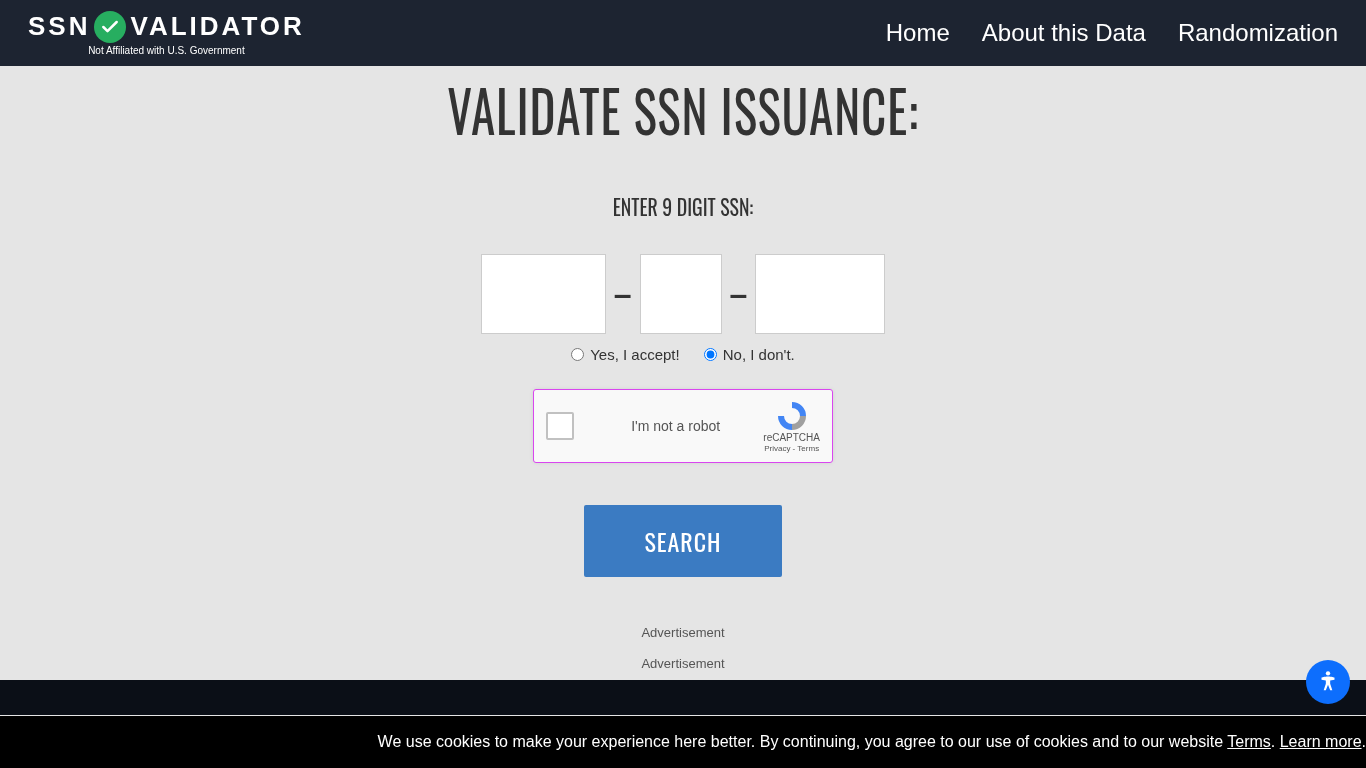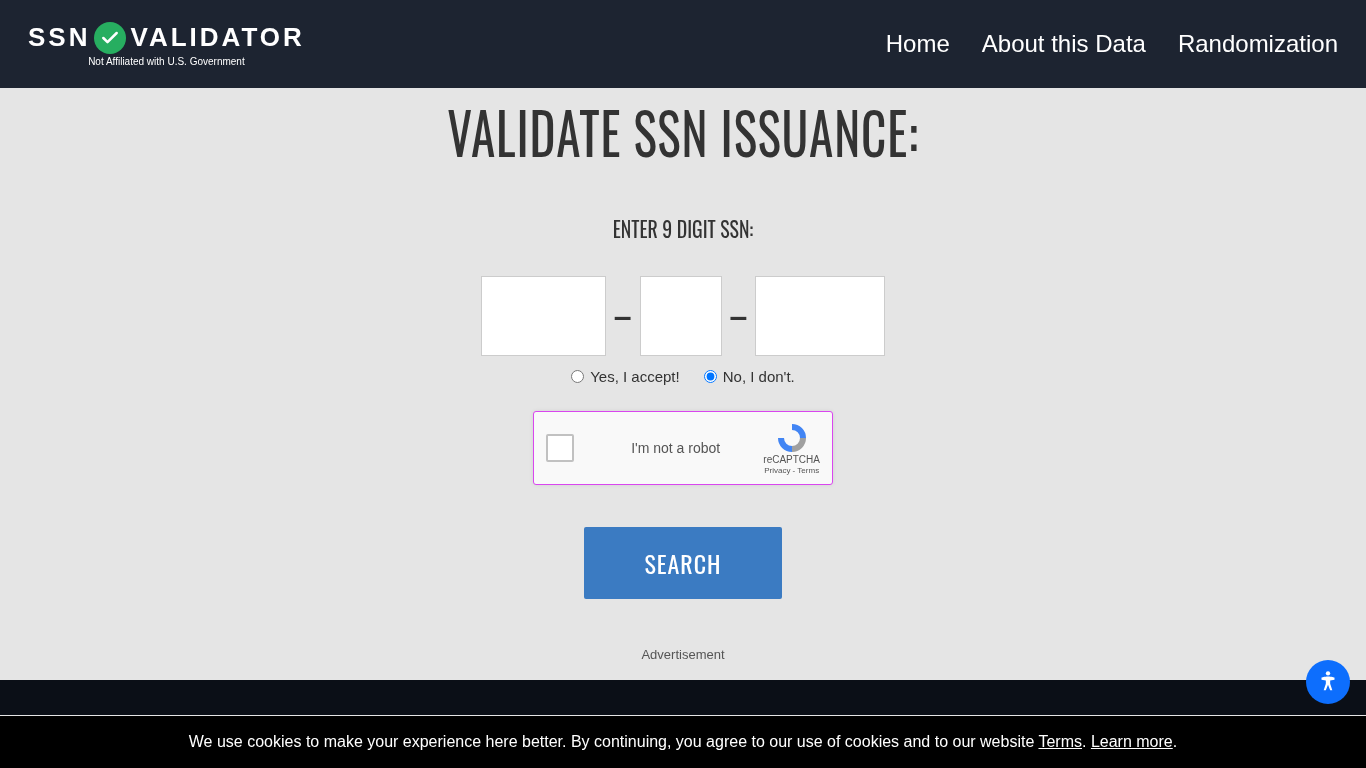--- a/index.html
+++ b/index.html
@@ -6,21 +6,21 @@
 body {
   font-family: Arial, Helvetica, sans-serif;
   background: #e5e5e5;
   width: 1366px;
   height: 768px;
   overflow: hidden;
   position: relative;
 }
 .header {
   background: #1d2431;
-  height: 88px;
+  height: 66px;
   display: flex;
   align-items: center;
   justify-content: space-between;
   padding: 0 28px;
 }
 .logo-wrap { display: flex; flex-direction: column; align-items: center; }
 .logo { display: flex; align-items: center; gap: 4px; }
 .logo-text { color: #fff; font-weight: 700; font-size: 26px; letter-spacing: 3px; font-family: Arial, sans-serif; }
 .logo-check {
   width: 32px; height: 32px; background: #27ae60; border-radius: 50%;
@@ -71,21 +71,21 @@
   font-family: Oswald, 'Arial Narrow', Arial, sans-serif; font-size: 24px; letter-spacing: 1px;
   margin-top: 42px; cursor: pointer; border-radius: 2px;
 }
 .ad-text { font-size: 13px; color: #555; margin-top: 48px; }
 .ad-text2 { font-size: 13px; color: #555; margin-top: 16px; }
 .footer-dark {
   position: absolute; left: 0; right: 0; top: 680px; height: 35px; background: #0b0f17;
 }
 .cookie-bar {
   position: absolute; left: 0; right: 0; bottom: 0; height: 52px; background: #000;
-  color: #fff; display: flex; align-items: center; justify-content: center; font-size: 16px;
+  color: #fff; display: flex; align-items: center; justify-content: flex-end; font-size: 16px;
 }
 .cookie-bar span { }
 .cookie-bar a { color: #fff; text-decoration: underline; }
 .a11y-btn {
   position: absolute; right: 16px; bottom: 64px; width: 44px; height: 44px;
   background: #0d6efd; border-radius: 50%; display: flex; align-items: center; justify-content: center;
   cursor: pointer;
 }
 .a11y-btn svg { width: 26px; height: 26px; fill: #fff; }
 </style>

